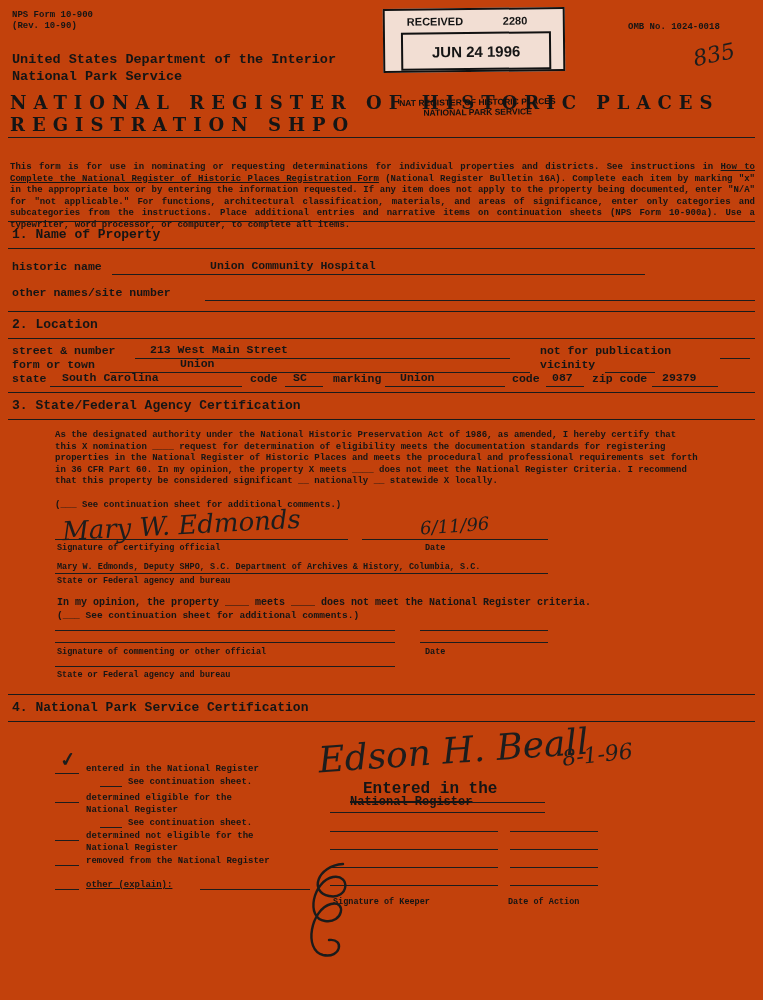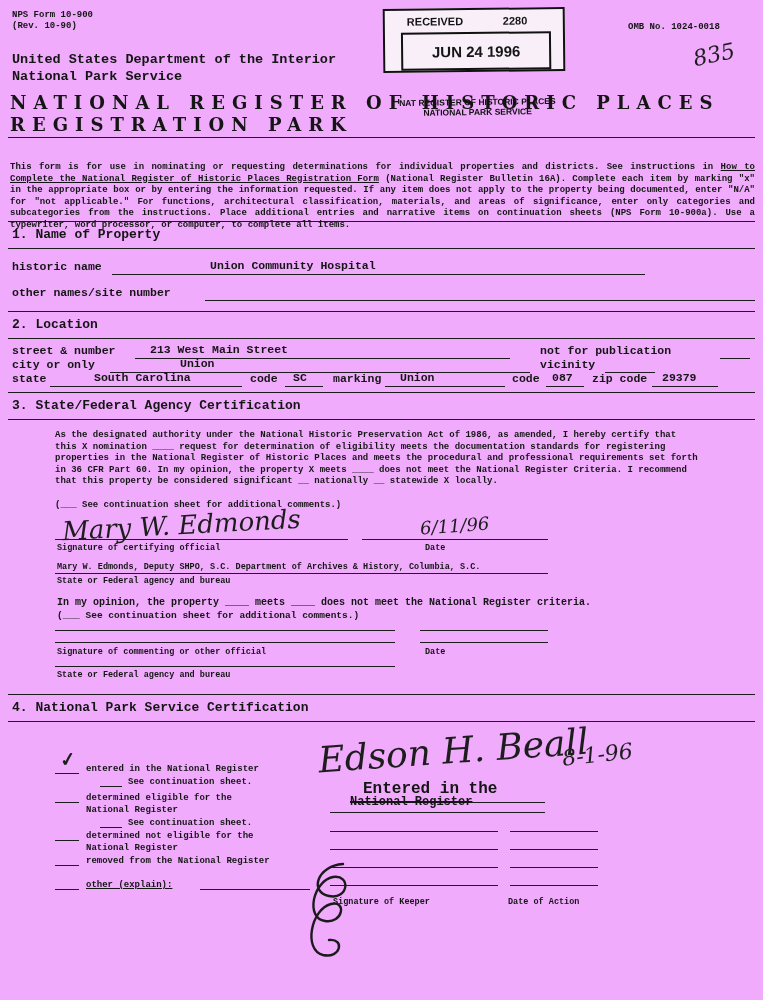--- a/index.html
+++ b/index.html
@@ -1,19 +1,19 @@
 <!DOCTYPE html>
 <html><head>
 <meta charset="utf-8">
 <style>
   * { margin:0; padding:0; box-sizing:border-box; }
   html,body { background:#9a9a9a; }
   .page {
     position:relative; width:763px; height:1000px; margin:0 auto;
-    background:#f0abfc; color:#151515; overflow:hidden;
+    background:#c2410c; color:#151515; overflow:hidden;
     font-family:"Liberation Mono", monospace;
   }
   .abs { position:absolute; white-space:nowrap; }
   .b { font-weight:bold; }
   .t9  { font-size:9px;  line-height:11.5px; }
   .t11 { font-size:11.5px; }
   .small-label { font-size:8.5px; font-weight:bold; }
   .wrap { white-space:normal; }
   .line { position:absolute; border-bottom:1.5px solid #1c1c1c; height:0; }
   .title {
@@ -63,21 +63,21 @@
   <div class="stamp-box">
     <span class="abs" style="left:22px; top:5px; font-size:11px; font-weight:bold;">RECEIVED</span>
     <span class="abs" style="left:118px; top:5px; font-size:11px; font-weight:bold;">2280</span>
     <div class="stamp-inner">JUN 24 1996</div>
   </div>
 
   <div class="abs b" style="left:12px; top:52px; font-size:13.5px;">United States Department of the Interior</div>
   <div class="abs b" style="left:12px; top:69px; font-size:13.5px;">National Park Service</div>
 
   <div class="abs title" style="left:10px; top:92px;">NATIONAL REGISTER OF HISTORIC PLACES</div>
-  <div class="abs title" style="left:10px; top:114px;">REGISTRATION PARK</div>
+  <div class="abs title" style="left:10px; top:114px;">REGISTRATION SHPO</div>
 
   <div class="stamp-overlay">
     <div>NAT REGISTER OF HISTORIC PLACES</div>
     <div>NATIONAL PARK SERVICE</div>
   </div>
 
   <div class="line" style="left:8px; top:137px; width:747px;"></div>
 
   <div class="abs t9 b wrap" style="left:10px; top:142px; width:745px; text-align:justify;margin-top:20px;">
     <span>This form is for use in nominating or requesting determinations for individual properties and districts. See instructions in </span><span class="u">How to Complete the National Register of Historic Places Registration Form</span><span> (National Register Bulletin 16A).  Complete each item by marking "x" in the appropriate box or by entering the information requested. If any item does not apply to the property being documented, enter "N/A" for "not applicable."  For functions, architectural classification, materials, and areas of significance, enter only categories and subcategories from the instructions. Place additional entries and narrative items on continuation sheets (NPS Form 10-900a). Use a typewriter, word processor, or computer, to complete all items.</span>
@@ -93,29 +93,29 @@
   <div class="line" style="left:205px; top:300px; width:550px;"></div>
 
   <div class="section-head" style="top:311px;">2. Location</div>
 
   <div class="abs t11 b" style="left:12px; top:344px;">street &amp; number</div>
   <div class="line" style="left:135px; top:358px; width:375px;"></div>
   <div class="abs t11 b" style="left:150px; top:343px;">213 West Main Street</div>
   <div class="abs t11 b" style="left:540px; top:344px;">not for publication</div>
   <div class="line" style="left:720px; top:358px; width:30px;"></div>
 
-  <div class="abs t11 b" style="left:12px; top:358px;">city or only</div>
+  <div class="abs t11 b" style="left:12px; top:358px;">form or town</div>
   <div class="line" style="left:110px; top:372px; width:420px;"></div>
   <div class="abs t11 b" style="left:180px; top:357px;">Union</div>
   <div class="abs t11 b" style="left:540px; top:358px;">vicinity</div>
   <div class="line" style="left:605px; top:372px; width:50px;"></div>
 
   <div class="abs t11 b" style="left:12px; top:372px;">state</div>
   <div class="line" style="left:50px; top:386px; width:192px;"></div>
-  <div class="abs t11 b" style="left:62px; top:371px;margin-left:32px;">South Carolina</div>
+  <div class="abs t11 b" style="left:62px; top:371px;">South Carolina</div>
   <div class="abs t11 b" style="left:250px; top:372px;">code</div>
   <div class="line" style="left:285px; top:386px; width:38px;"></div>
   <div class="abs t11 b" style="left:293px; top:371px;">SC</div>
   <div class="abs t11 b" style="left:333px; top:372px;">marking</div>
   <div class="line" style="left:385px; top:386px; width:120px;"></div>
   <div class="abs t11 b" style="left:400px; top:371px;">Union</div>
   <div class="abs t11 b" style="left:512px; top:372px;">code</div>
   <div class="line" style="left:546px; top:386px; width:38px;"></div>
   <div class="abs t11 b" style="left:552px; top:371px;">087</div>
   <div class="abs t11 b" style="left:592px; top:372px;">zip code</div>

